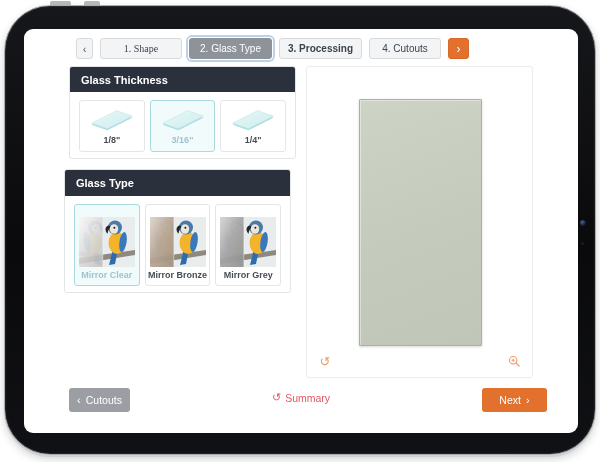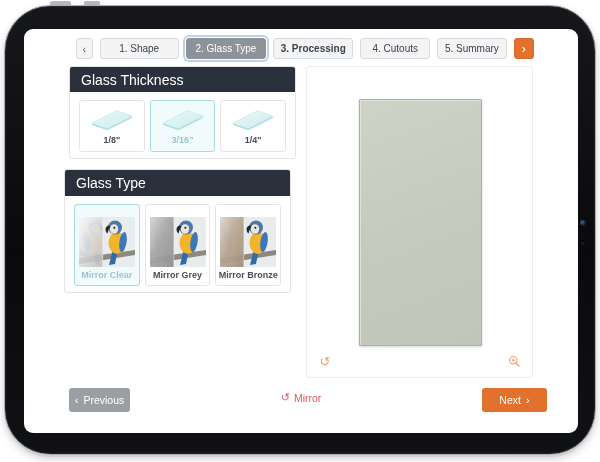--- a/index.html
+++ b/index.html
@@ -22,30 +22,30 @@
   
   .screen { position:absolute; left:19px; top:23px; width:554px; height:404px;
     background:#ffffff; border-radius:9px; color:#3d434b; }
 
   
   .tabbar { position:absolute; left:52px; top:9px; width:458px; height:21px; display:flex; gap:7px; }
   .nav-sq { width:17px; height:21px; background:#f3f4f5; border:1px solid #d9dadc; border-radius:3px;
     display:flex; align-items:center; justify-content:center; font-size:11px; color:#555b63; cursor:pointer; }
   .tab { height:21px; background:#f3f4f5; border:1px solid #d9dadc; border-radius:3px;
     display:flex; align-items:center; justify-content:center; font-size:10px; color:#3d434b; cursor:pointer; }
-  .tab.t1 { width:82px; } .tab.t2 { width:83px; } .tab.t3 { width:83px;font-weight:bold; }
+  .tab.t1 { width:82px;font-family:Liberation Serif, serif; } .tab.t2 { width:83px; } .tab.t3 { width:83px;font-weight:bold; }
   .tab.t4 { width:72px;text-align:center; } .tab.t5 { width:72px; }
   .tab.active { background:#8e939a; border-color:#8e939a; color:#ffffff;
     box-shadow:0 0 0 1px #fff, 0 0 0 3px #bdd2ea; }
   .nav-next { width:21px; height:21px; background:#e2712e; border:1px solid #d96728; border-radius:3px;
     display:flex; align-items:center; justify-content:center; font-size:12px; color:#fff; cursor:pointer; }
 
   
   .panel { position:absolute; background:#fff; border:1px solid #e3e4e6; border-radius:3px; }
-  .panel-head { background:#2b313c; color:#ffffff; font-size:14px; font-weight:normal;
+  .panel-head { background:#2b313c; color:#ffffff; font-size:11px; font-weight:bold;
     padding:0 11px; display:flex; align-items:center; border-radius:2px 2px 0 0; }
   .p-thick { left:45px; top:37px; width:227px; height:93px; }
   .p-thick .panel-head { height:25px; }
   .p-type  { left:40px; top:140px; width:227px; height:124px; }
   .p-type  .panel-head { height:26px; }
   .p-body { display:flex; gap:5px; padding:8px 9px; }
 
   .opt-card { flex:1; background:#fff; border:1px solid #e4e5e7; border-radius:3px; cursor:pointer;
     display:flex; flex-direction:column; align-items:center; justify-content:flex-end; overflow:hidden; }
   .opt-card .lbl { font-size:9px; font-weight:600; color:#474d55; padding:4px 0 6px; }
@@ -90,21 +90,20 @@
     <div class="camera-dot"></div>
 
     <div class="screen">
 
       <div class="tabbar">
         <div class="nav-sq">‹</div>
         <div class="tab t1">1. Shape</div>
         <div class="tab t2 active">2. Glass Type</div>
         <div class="tab t3">3. Processing</div>
         <div class="tab t4">4. Cutouts</div>
-        <div class="tab t5">5. Summary</div>
         <div class="nav-next">›</div>
       </div>
 
       <div class="panel p-thick">
         <div class="panel-head">Glass Thickness</div>
         <div class="p-body">
           <div class="opt-card thick-card">
             <svg width="56" height="27" viewBox="0 0 64 32">
               <defs>
                 <linearGradient id="panegrad" x1="0" y1="0" x2="1" y2="1">
@@ -174,67 +173,67 @@
           </div>
 
           <div class="opt-card type-card">
             <div class="photo">
               <svg width="56" height="50" viewBox="0 0 56 50">
                 <rect x="0" y="0" width="56" height="50" fill="#e9eced"></rect>
                 <use href="#parrot"></use>
                 <g clip-path="url(#stripclip)">
                   <use href="#parrot" transform="matrix(-1,0,0,1,52,0)" opacity="0.35"></use>
                 </g>
-                <rect x="0" y="0" width="24" height="50" opacity="0.92" fill="#9d9d9d"></rect>
+                <rect x="0" y="0" width="24" height="50" opacity="0.92" fill="#b19d89"></rect>
                 <rect x="0" y="0" width="24" height="50" fill="url(#mshine)" opacity="0.7"></rect>
                 <rect x="23.4" y="0" width="0.8" height="50" fill="#ffffff" opacity="0.5"></rect>
               </svg>
             </div>
-            <div class="lbl">Mirror Grey</div>
+            <div class="lbl">Mirror Bronze</div>
           </div>
 
           <div class="opt-card type-card">
             <div class="photo">
               <svg width="56" height="50" viewBox="0 0 56 50">
                 <rect x="0" y="0" width="56" height="50" fill="#e9eced"></rect>
                 <use href="#parrot"></use>
                 <g clip-path="url(#stripclip)">
                   <use href="#parrot" transform="matrix(-1,0,0,1,52,0)" opacity="0.35"></use>
                 </g>
-                <rect x="0" y="0" width="24" height="50" opacity="0.92" fill="#b19d89"></rect>
+                <rect x="0" y="0" width="24" height="50" opacity="0.92" fill="#9d9d9d"></rect>
                 <rect x="0" y="0" width="24" height="50" fill="url(#mshine)" opacity="0.7"></rect>
                 <rect x="23.4" y="0" width="0.8" height="50" fill="#ffffff" opacity="0.5"></rect>
               </svg>
             </div>
-            <div class="lbl">Mirror Bronze</div>
+            <div class="lbl">Mirror Grey</div>
           </div>
 
         </div>
       </div>
 
       <div class="panel p-preview">
         <div class="glass-rect" style="background-color: rgb(197, 203, 188);"></div>
         <div class="pv-icon pv-reset">↺</div>
         <div class="pv-icon pv-zoom">
           <svg width="13" height="13" viewBox="0 0 13 13">
             <circle cx="5.2" cy="5.2" r="3.7" fill="none" stroke="#ef9e6e" stroke-width="1.1"></circle>
             <line x1="8" y1="8" x2="11" y2="11" stroke="#ef9e6e" stroke-width="1.2" stroke-linecap="round"></line>
             <line x1="3.5" y1="5.2" x2="6.9" y2="5.2" stroke="#ef9e6e" stroke-width="1"></line>
             <line x1="5.2" y1="3.5" x2="5.2" y2="6.9" stroke="#ef9e6e" stroke-width="1"></line>
           </svg>
         </div>
       </div>
 
       <div class="btn btn-prev">
         <span class="chev">‹</span>
-        <span>Previous</span>
+        <span>Cutouts</span>
       </div>
       <div class="restart">
         <span class="ric">↺</span>
-        <span>Mirror</span>
+        <span>Summary</span>
       </div>
       <div class="btn btn-next">
         <span>Next</span>
         <span class="chev">›</span>
       </div>
 
     </div>
   </div>
 </div>
 

